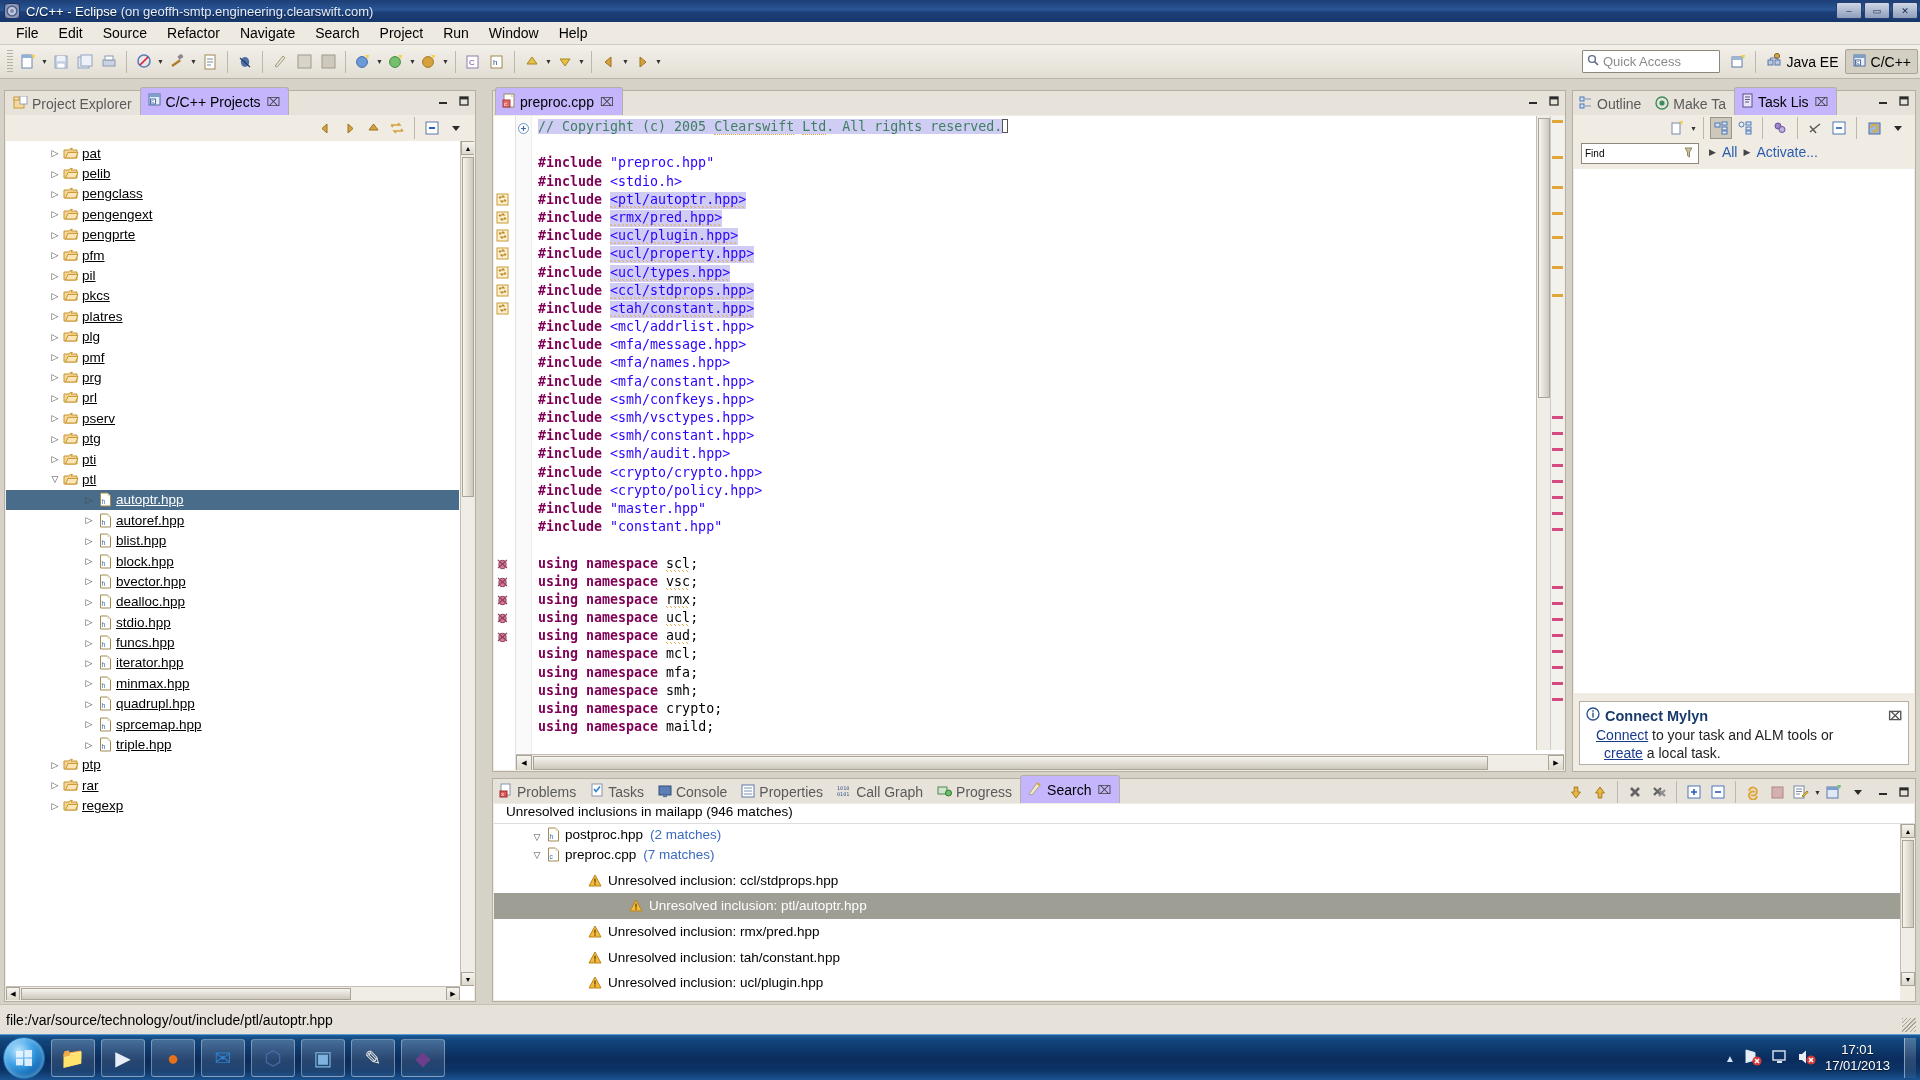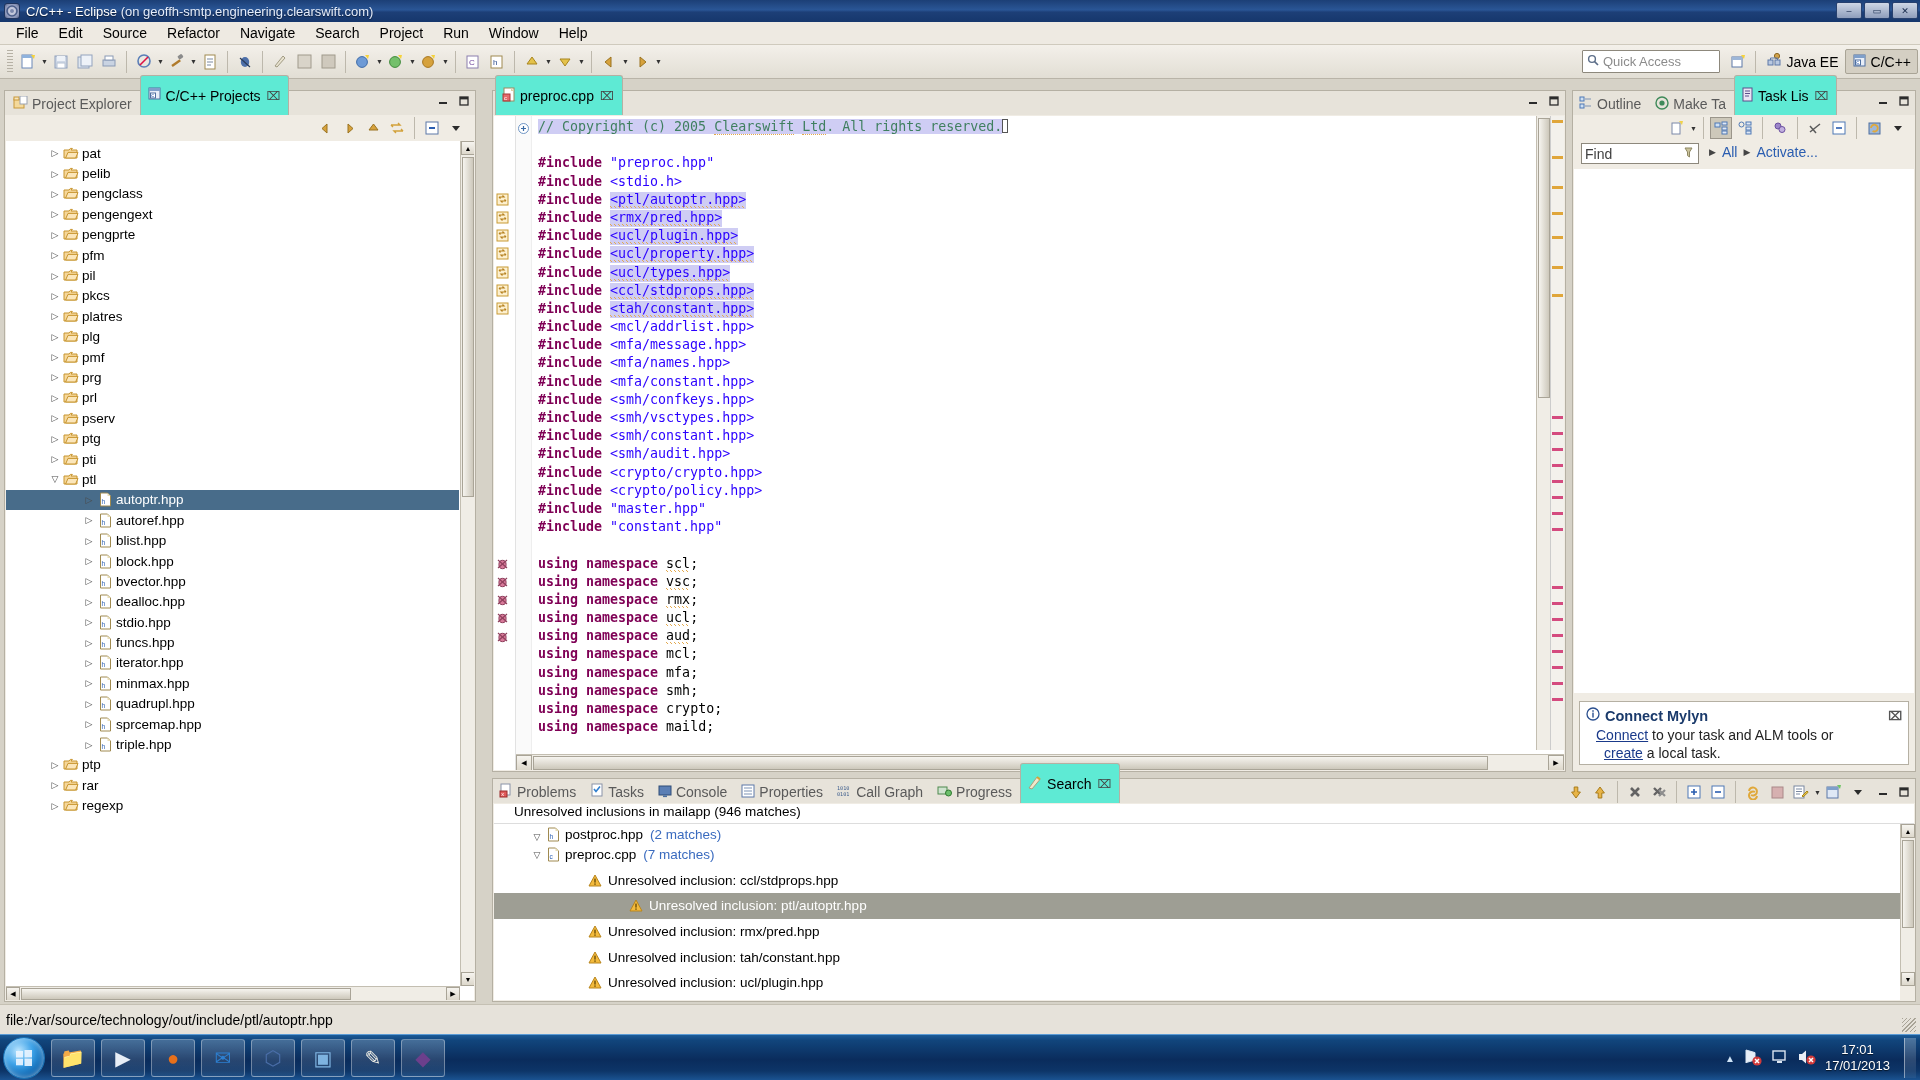--- a/index.html
+++ b/index.html
@@ -73,34 +73,34 @@
   .persp-btn { display:flex; align-items:center; gap:4px; padding: 2px 6px; height: 25px; font-size: 14px; color:#000;}
   .persp-btn.active { background: #d4cfc3; border: 1px solid #a9a496; border-radius: 2px; }
 
   
   .panel { position: absolute; background: #f0ece4; border: 1px solid #b5b0a3; }
   .panel-tabs { height: 24px; display: flex; align-items: flex-end; background: #e7e3da; position: relative; }
   .ptab {
     height: 22px; display: flex; align-items: center; gap: 4px;
     padding: 0 8px 0 6px; font-size: 14px; color: #5a5a5a; white-space: nowrap;
   }
-  .ptab.active { background: #5eead4; color: #000; border: 1px solid #b5b0a3; border-bottom: none;
-    border-top-left-radius: 3px; border-top-right-radius: 3px; height: 40px; }
+  .ptab.active { background: #c4b5fd; color: #000; border: 1px solid #b5b0a3; border-bottom: none;
+    border-top-left-radius: 3px; border-top-right-radius: 3px; height: 28px; }
   .ptab .closex { font-size: 12px; color: #444; margin-left: 2px; }
   .panel-min {
     position: absolute; right: 4px; top: 3px; display: flex; gap: 7px; align-items: center;
   }
   .mini-btn { width: 14px; height: 14px; display:flex; align-items:center; justify-content:center; }
 
   .tree { background: #ffffff; overflow: hidden; position: relative; font-size: 13.5px; }
   .trow { display: flex; align-items: center; height: 20.4px; white-space: nowrap; padding-left: 4px; }
   .trow.sel { background: #486c8a; color: #fff; }
   .tw { width: 14px; display:inline-flex; justify-content:center; align-items:center; font-size: 9px; color: #4a4a4a; }
   .ticon { width: 18px; display:inline-flex; justify-content:center; align-items:center; }
-  .tlabel { padding-left: 2px; }
+  .tlabel { padding-left: 2px; text-decoration: underline; }
 
   .vscroll { position: absolute; right: 0; top: 0; width: 14px; bottom: 14px; background:#f0ede6; border-left:1px solid #c3beb1; }
   .vscroll .thumb { position:absolute; left:1px; width:12px; background: linear-gradient(to right,#f6f4ef,#cdc8bb); border:1px solid #a9a497; }
   .vscroll .arrow { position:absolute; left:0; width:14px; height:14px; background: linear-gradient(to bottom,#f6f4ef,#ddd8cc);
       border:1px solid #a9a497; display:flex;align-items:center;justify-content:center;font-size:7px;}
   .hscroll { position: absolute; left: 0; bottom: 0; right: 14px; height: 14px; background:#f0ede6; border-top:1px solid #c3beb1; }
   .hscroll .arrow { position:absolute; top:0; width:14px; height:14px; background: linear-gradient(to bottom,#f6f4ef,#ddd8cc);
       border:1px solid #a9a497; display:flex;align-items:center;justify-content:center;font-size:7px;}
   .hscroll .thumb { position:absolute; top:1px; height:12px; background: linear-gradient(to bottom,#f6f4ef,#cdc8bb); border:1px solid #a9a497;}
 
@@ -127,31 +127,31 @@
           background-size: 4px 3px; background-repeat: repeat-x; background-position: bottom; padding-bottom: 2px; }
   .ed-overview { position:absolute; right:0; top:0; bottom:20px; width:14px; background:#f3f1ec; border-left:1px solid #ccc;}
   .ovm { position:absolute; left:1px; width:11px; height:3px; }
   .ed-vscroll { position:absolute; right:14px; top:0; bottom:20px; width:14px; background:#f0ede6; border-left:1px solid #c3beb1;}
   .gut-marker { position:absolute; left:2px; width:14px; height:14px; }
   .ed-hscroll { position:absolute; left:22px; right:0; bottom:0; height:16px; background:#f0ede6; border-top:1px solid #c3beb1;}
 
   
   #bottom-panel { position:absolute; }
   .bp-header { position:absolute; left:1px; top:25px; right:1px; height:20px; background:#fff; font-size:13.5px;
-    padding-left: 20px; color:#000; border-bottom:1px solid #ddd; }
+    padding-left: 12px; color:#000; border-bottom:1px solid #ddd; }
   .bp-list { position:absolute; left:1px; top:45px; right:15px; bottom:1px; background:#fff; overflow:hidden; font-size:13.5px;}
   .brow { display:flex; align-items:center; height:25.6px; padding-left:4px; white-space:nowrap; }
   .brow.sel { background: #9e9e94; color:#fff;padding-left:45px; }
   .mcount { color: #3a6bbf; }
 
   
   #right-panel { position:absolute; }
   .rp-toolbar { position:absolute; left:1px; right:1px; top:25px; height:24px; background:#f0ece4; display:flex; align-items:center; justify-content:flex-end; padding-right:4px;}
   .rp-find { position:absolute; left:8px; top:52px; width:118px; height:21px; background:#fff; border:1px solid #8d887c;
-      display:flex; align-items:center; padding:0 3px; font-size:14px; color:#404040; justify-content:space-between;}
+      display:flex; align-items:center; padding:0 3px; font-size:10px; color:#000000; justify-content:space-between;}
   .rp-links { position:absolute; left:136px; top:53px; display:flex; align-items:center; gap:6px; font-size:14px; color:#2a5db0; }
   .rp-links .arw { color:#444; font-size:9px; }
   .mylyn-box { position:absolute; left:6px; right:6px; bottom:6px; height:64px; background:#ffffff; border:1px solid #b5b0a3; }
   .mylyn-title { display:flex; align-items:center; gap:5px; padding:5px 6px 0 6px; font-weight:bold; font-size:14.5px; color:#1a3a6b; }
   .mylyn-body { padding: 2px 8px 0 16px; font-size:14px; color:#222; line-height:18px; }
   .mylyn-body a { color:#1a3a8a; text-decoration: underline; }
 
   
   #statusbar { position:absolute; left:0; bottom:46px; width:1920px; height:30px; background:#e6e2da; border-top:1px solid #c5c0b3;
     display:flex; align-items:center; padding-left:6px; font-size:14px; color:#000; }

